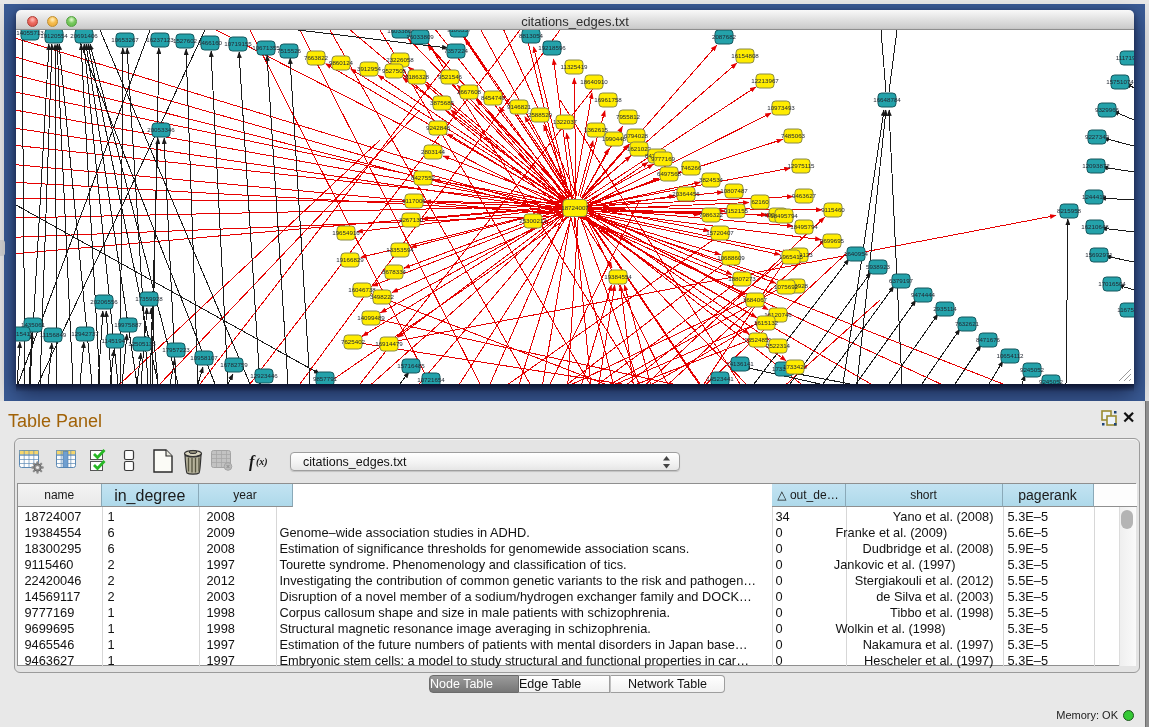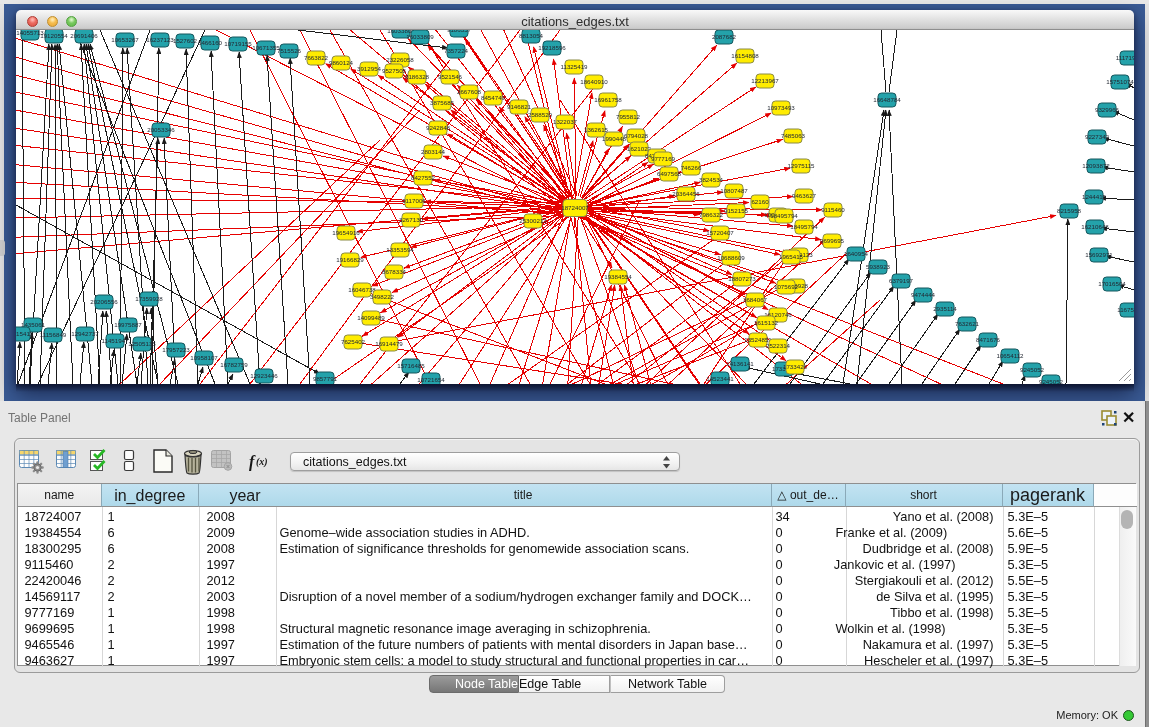--- a/index.html
+++ b/index.html
@@ -533,21 +533,21 @@
  <svg class="abs" style="right:2px;bottom:2px" width="15" height="15">
   <path d="M14,2 L2,14 M14,7 L7,14 M14,12 L12,14" stroke="#9a9a9a" stroke-width="1" fill="none"></path>
  </svg>
 </div>
 
 <div class="abs" style="left:16px;top:384px;width:1118px;height:8px;
  background:linear-gradient(rgba(10,16,40,.65),rgba(10,16,40,0))"></div>
 
 <div class="abs" style="left:0;top:401px;width:1143px;height:326px;background:#e8e8e8"></div>
 <div class="abs" style="left:1145px;top:401px;width:4px;height:326px;background:#8f8f8f;border-left:1px solid #6f6f6f"></div>
-<div class="abs" style="left:8px;top:411px;font-size:12px;color:#737373">Table Panel</div>
+<div class="abs" style="left:8px;top:411px;font-size:18px;color:#a16207">Table Panel</div>
 
 <svg class="abs" style="left:1101px;top:410px" width="17" height="17">
  <rect x="1" y="1" width="9" height="9" fill="#eef4fb" stroke="#9a8c33" stroke-width="1.6"></rect>
  <rect x="6" y="6" width="9" height="9" fill="#eef4fb" stroke="#9a8c33" stroke-width="1.6"></rect>
  <rect x="13" y="1" width="2.5" height="2.5" fill="#1c4376"></rect>
  <rect x="1" y="13" width="2.5" height="2.5" fill="#1c4376"></rect>
  <rect x="13" y="13" width="2.5" height="2.5" fill="#1c4376"></rect>
 </svg>
 <div class="abs" style="left:1122px;top:408px;font-size:16px;font-weight:bold;color:#111">✕</div>
 
@@ -619,25 +619,24 @@
  box-shadow:0 1px 1px rgba(0,0,0,.15)">
  <div class="abs" style="left:12px;top:2px;font-size:12.5px;color:#111">citations_edges.txt</div>
  <svg class="abs" style="right:8px;top:3px" width="9" height="13">
   <path d="M4.5,0 L8,4.5 L1,4.5 z" fill="#444"></path>
   <path d="M4.5,12.5 L8,8 L1,8 z" fill="#444"></path>
  </svg>
 </div>
 <div class="abs" style="left:16.5px;top:483px;width:1119.5px;height:183px;background:#fff;border:1px solid #8f8f8f">
     <div class="abs" style="left:0.0px;top:0;width:84.5px;height:23px;background:linear-gradient(#f4f4f4,#e9e9e9);border-right:1px solid #8aa9b8;border-bottom:1px solid #8f8f8f;font-size:12px;color:#1a1a1a;text-align:center;line-height:23px">name</div>
     <div class="abs" style="left:84.5px;top:0;width:96.5px;height:23px;background:linear-gradient(#c3e3f2,#aed9ea);border-right:1px solid #8aa9b8;border-bottom:1px solid #8f8f8f;font-size:16px;color:#1a1a1a;text-align:center;line-height:23px">in_degree</div>
-    <div class="abs" style="left:181.0px;top:0;width:94px;height:23px;background:linear-gradient(#c3e3f2,#aed9ea);border-right:1px solid #8aa9b8;border-bottom:1px solid #8f8f8f;font-size:16px;color:#1a1a1a;text-align:center;line-height:23px">year</div>
-    <div class="abs" style="left:258.0px;top:0;width:496.0px;height:23px;background:linear-gradient(#c3e3f2,#aed9ea);border-right:1px solid #8aa9b8;border-bottom:1px solid #8f8f8f;font-size:12px;color:#1a1a1a;text-align:center;line-height:23px">title</div>
+    <div class="abs" style="left:181.0px;top:0;width:94px;height:23px;background:linear-gradient(#c3e3f2,#aed9ea);border-right:1px solid #8aa9b8;border-bottom:1px solid #8f8f8f;font-size:12px;color:#1a1a1a;text-align:center;line-height:23px">year</div>
     <div class="abs" style="left:754.0px;top:0;width:74.0px;height:23px;background:linear-gradient(#c3e3f2,#aed9ea);border-right:1px solid #8aa9b8;border-bottom:1px solid #8f8f8f;font-size:12px;color:#1a1a1a;text-align:center;line-height:23px">△ out_de…</div>
     <div class="abs" style="left:828.0px;top:0;width:157.0px;height:23px;background:linear-gradient(#c3e3f2,#aed9ea);border-right:1px solid #8aa9b8;border-bottom:1px solid #8f8f8f;font-size:12px;color:#1a1a1a;text-align:center;line-height:23px">short</div>
-    <div class="abs" style="left:985.0px;top:0;width:91.0px;height:23px;background:linear-gradient(#c3e3f2,#aed9ea);border-right:1px solid #8aa9b8;border-bottom:1px solid #8f8f8f;font-size:18px;color:#1a1a1a;text-align:center;line-height:23px">pagerank</div>
+    <div class="abs" style="left:985.0px;top:0;width:91.0px;height:23px;background:linear-gradient(#c3e3f2,#aed9ea);border-right:1px solid #8aa9b8;border-bottom:1px solid #8f8f8f;font-size:14px;color:#1a1a1a;text-align:center;line-height:23px">pagerank</div>
     <div class="abs" style="left:1076px;top:0;width:43.5px;height:23px;background:#fdfdfd;border-bottom:1px solid #8f8f8f"></div>
     <div class="abs" style="left:84.5px;top:23px;width:1px;height:160px;background:#d7d7d7"></div>
     <div class="abs" style="left:181.0px;top:23px;width:1px;height:160px;background:#d7d7d7"></div>
     <div class="abs" style="left:258.0px;top:23px;width:1px;height:160px;background:#d7d7d7"></div>
     <div class="abs" style="left:754.0px;top:23px;width:1px;height:160px;background:#d7d7d7"></div>
     <div class="abs" style="left:828.0px;top:23px;width:1px;height:160px;background:#d7d7d7"></div>
     <div class="abs" style="left:985.0px;top:23px;width:1px;height:160px;background:#d7d7d7"></div>
     <div class="abs" style="left:1076.0px;top:23px;width:1px;height:160px;background:#d7d7d7"></div>
     <div class="abs" style="left:0;top:24px;width:1119px;height:16px;font-size:12.8px;color:#111;white-space:nowrap">
       <span class="abs" style="left:7px;top:1px">18724007</span>
@@ -662,45 +661,48 @@
       <span class="abs" style="left:189px;top:1px">2008</span>
       <span class="abs" style="left:262px;top:1px">Estimation of significance thresholds for genomewide association scans.</span>
       <span class="abs" style="left:758px;top:1px">0</span>
       <span class="abs" style="left:818px;top:1px;width:158px;text-align:right">Dudbridge et al. (2008)</span>
       <span class="abs" style="left:990px;top:1px">5.9E–5</span>
     </div>
     <div class="abs" style="left:0;top:72px;width:1119px;height:16px;font-size:12.8px;color:#111;white-space:nowrap">
       <span class="abs" style="left:7px;top:1px">9115460</span>
       <span class="abs" style="left:90px;top:1px">2</span>
       <span class="abs" style="left:189px;top:1px">1997</span>
+      <span class="abs" style="left:262px;top:1px">Tourette syndrome. Phenomenology and classification of tics.</span>
       <span class="abs" style="left:758px;top:1px">0</span>
       <span class="abs" style="left:780px;top:1px;width:158px;text-align:right">Jankovic et al. (1997)</span>
       <span class="abs" style="left:990px;top:1px">5.3E–5</span>
     </div>
     <div class="abs" style="left:0;top:88px;width:1119px;height:16px;font-size:12.8px;color:#111;white-space:nowrap">
       <span class="abs" style="left:7px;top:1px">22420046</span>
       <span class="abs" style="left:90px;top:1px">2</span>
       <span class="abs" style="left:189px;top:1px">2012</span>
+      <span class="abs" style="left:262px;top:1px">Investigating the contribution of common genetic variants to the risk and pathogen…</span>
       <span class="abs" style="left:758px;top:1px">0</span>
       <span class="abs" style="left:818px;top:1px;width:158px;text-align:right">Stergiakouli et al. (2012)</span>
       <span class="abs" style="left:990px;top:1px">5.5E–5</span>
     </div>
     <div class="abs" style="left:0;top:104px;width:1119px;height:16px;font-size:12.8px;color:#111;white-space:nowrap">
       <span class="abs" style="left:7px;top:1px">14569117</span>
       <span class="abs" style="left:90px;top:1px">2</span>
       <span class="abs" style="left:189px;top:1px">2003</span>
       <span class="abs" style="left:262px;top:1px">Disruption of a novel member of a sodium/hydrogen exchanger family and DOCK…</span>
       <span class="abs" style="left:758px;top:1px">0</span>
-      <span class="abs" style="left:818px;top:1px;width:158px;text-align:right">de Silva et al. (1995)</span>
+      <span class="abs" style="left:818px;top:1px;width:158px;text-align:right">de Silva et al. (2003)</span>
       <span class="abs" style="left:990px;top:1px">5.3E–5</span>
     </div>
     <div class="abs" style="left:0;top:120px;width:1119px;height:16px;font-size:12.8px;color:#111;white-space:nowrap">
       <span class="abs" style="left:7px;top:1px">9777169</span>
       <span class="abs" style="left:90px;top:1px">1</span>
       <span class="abs" style="left:189px;top:1px">1998</span>
+      <span class="abs" style="left:262px;top:1px">Corpus callosum shape and size in male patients with schizophrenia.</span>
       <span class="abs" style="left:758px;top:1px">0</span>
       <span class="abs" style="left:818px;top:1px;width:158px;text-align:right">Tibbo et al. (1998)</span>
       <span class="abs" style="left:990px;top:1px">5.3E–5</span>
     </div>
     <div class="abs" style="left:0;top:136px;width:1119px;height:16px;font-size:12.8px;color:#111;white-space:nowrap">
       <span class="abs" style="left:7px;top:1px">9699695</span>
       <span class="abs" style="left:90px;top:1px">1</span>
       <span class="abs" style="left:189px;top:1px">1998</span>
       <span class="abs" style="left:262px;top:1px">Structural magnetic resonance image averaging in schizophrenia.</span>
       <span class="abs" style="left:758px;top:1px">0</span>
@@ -723,20 +725,20 @@
       <span class="abs" style="left:262px;top:1px">Embryonic stem cells: a model to study structural and functional properties in car…</span>
       <span class="abs" style="left:758px;top:1px">0</span>
       <span class="abs" style="left:818px;top:1px;width:158px;text-align:right">Hescheler et al. (1997)</span>
       <span class="abs" style="left:990px;top:1px">5.3E–5</span>
     </div>
     <div class="abs" style="left:1101px;top:23px;width:17px;height:159px;background:linear-gradient(90deg,#efefef,#fafafa);border-left:1px solid #dcdcdc"></div>
     <div class="abs" style="left:1103.5px;top:26px;width:12px;height:19px;background:#b4b4b4;border-radius:6px"></div>
   </div>
 <div class="abs" style="left:429px;top:675px;width:296px;height:18px;font-size:12.5px">
  <div class="abs" style="left:0;top:0;width:90px;height:18px;background:linear-gradient(#9b9b9b,#767676);
-  border:1px solid #6b6b6b;border-radius:4px 0 0 4px;color:#fff;text-align:right;line-height:17px">Node Table</div>
+  border:1px solid #6b6b6b;border-radius:4px 0 0 4px;color:#fff;text-align:left;line-height:17px">Node Table</div>
  <div class="abs" style="left:90px;top:0;width:91px;height:18px;background:linear-gradient(#ffffff,#f1f1f1);
   border:1px solid #9e9e9e;border-left:none;color:#111;text-align:left;line-height:17px">Edge Table</div>
  <div class="abs" style="left:181px;top:0;width:115px;height:18px;background:linear-gradient(#ffffff,#f1f1f1);
   border:1px solid #9e9e9e;border-left:1px solid #c0c0c0;border-radius:0 4px 4px 0;color:#111;text-align:center;line-height:17px">Network Table</div>
 </div>
 
 <div class="abs" style="left:1040px;top:709px;width:78px;text-align:right;font-size:11px;color:#222">Memory: OK</div>
 <div class="abs" style="left:1122.5px;top:710px;width:11px;height:11px;border-radius:50%;background:#35c935;border:1px solid #1e561e"></div>
 </body></html>

